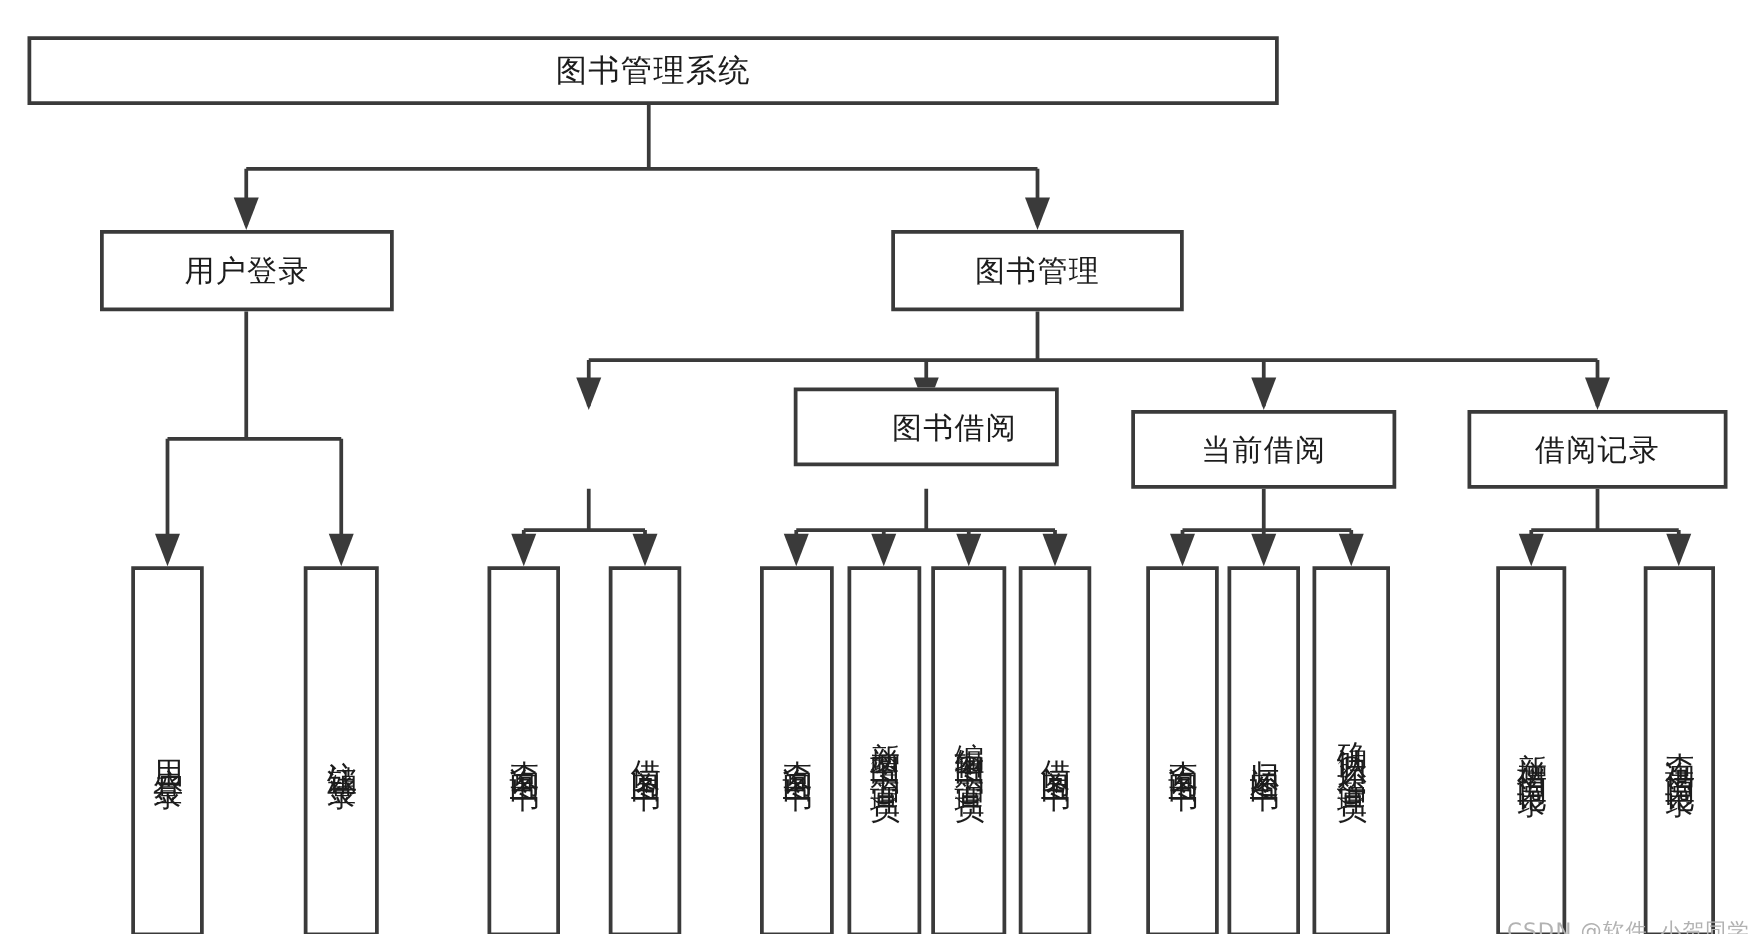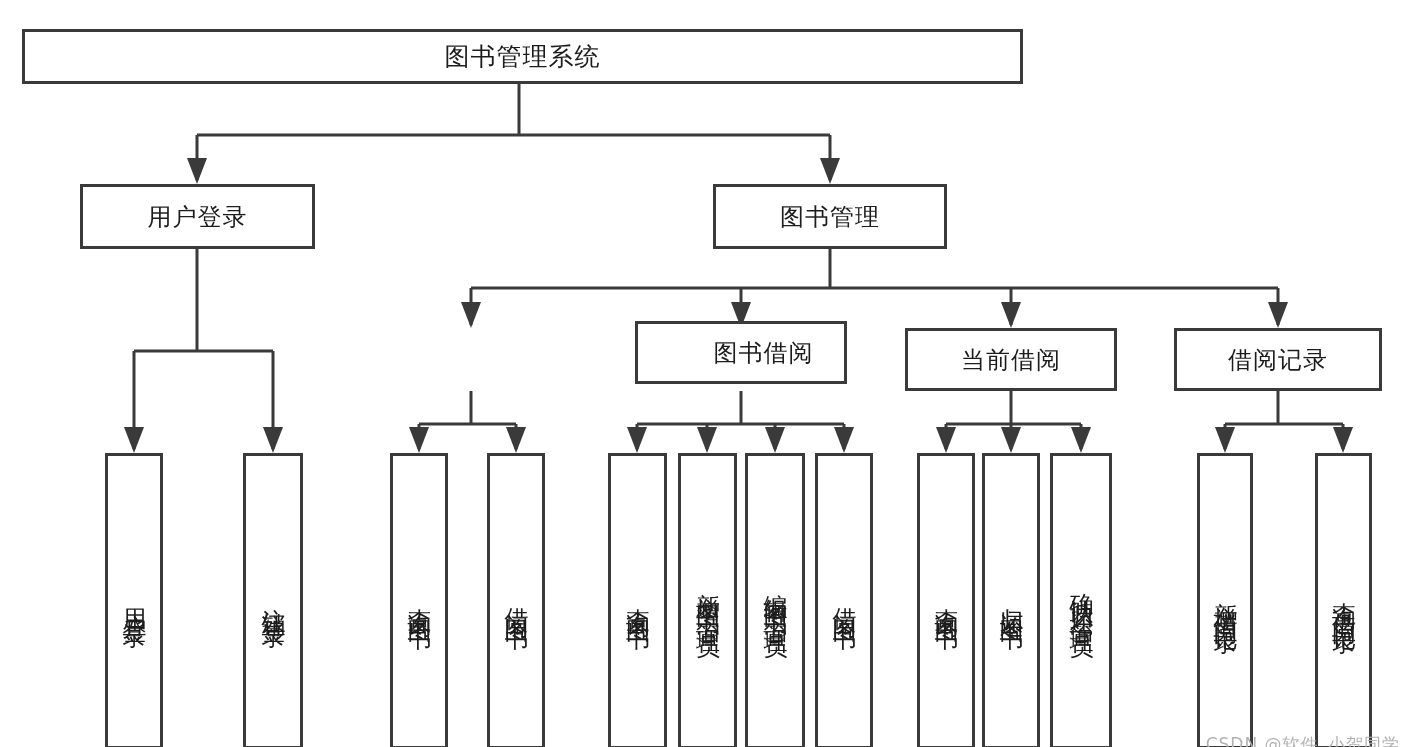--- a/index.html
+++ b/index.html
@@ -114,21 +114,21 @@
     <span>图书管理系统</span>
   </div>
 
   <div class="hbox" style="left:80px;top:168px;width:235px;height:65px;">
     <span>用户登录</span>
   </div>
   <div class="hbox" style="left:713px;top:168px;width:234px;height:65px;text-align:center;">
     <span>图书管理</span>
   </div>
 
-  <div class="hbox" style="left:635px;top:305px;width:212px;height:63px;padding-left:45px;">
+  <div class="hbox" style="left:635px;top:294px;width:212px;height:63px;padding-left:45px;">
     <span>图书借阅</span>
   </div>
   <div class="hbox" style="left:1174px;top:312px;width:208px;height:63px;">
     <span>借阅记录</span>
   </div>
   <div class="hbox" style="left:905px;top:312px;width:212px;height:63px;">
     <span>当前借阅</span>
   </div>
 
   <div class="leaf" style="left:105px;width:58px;">

